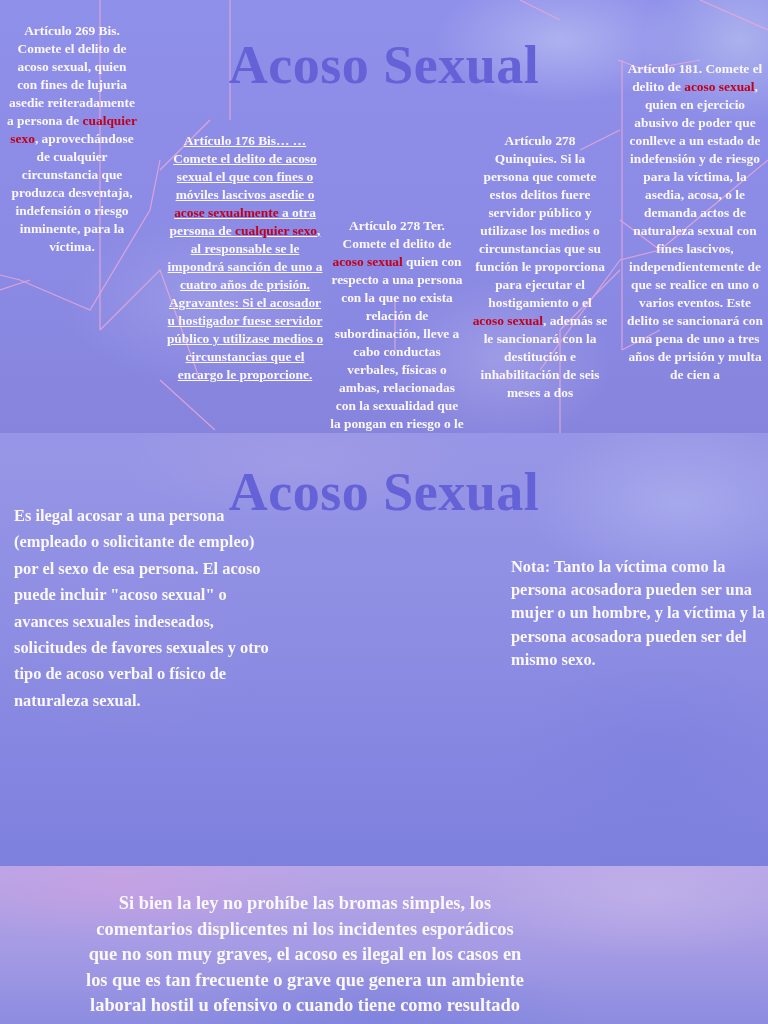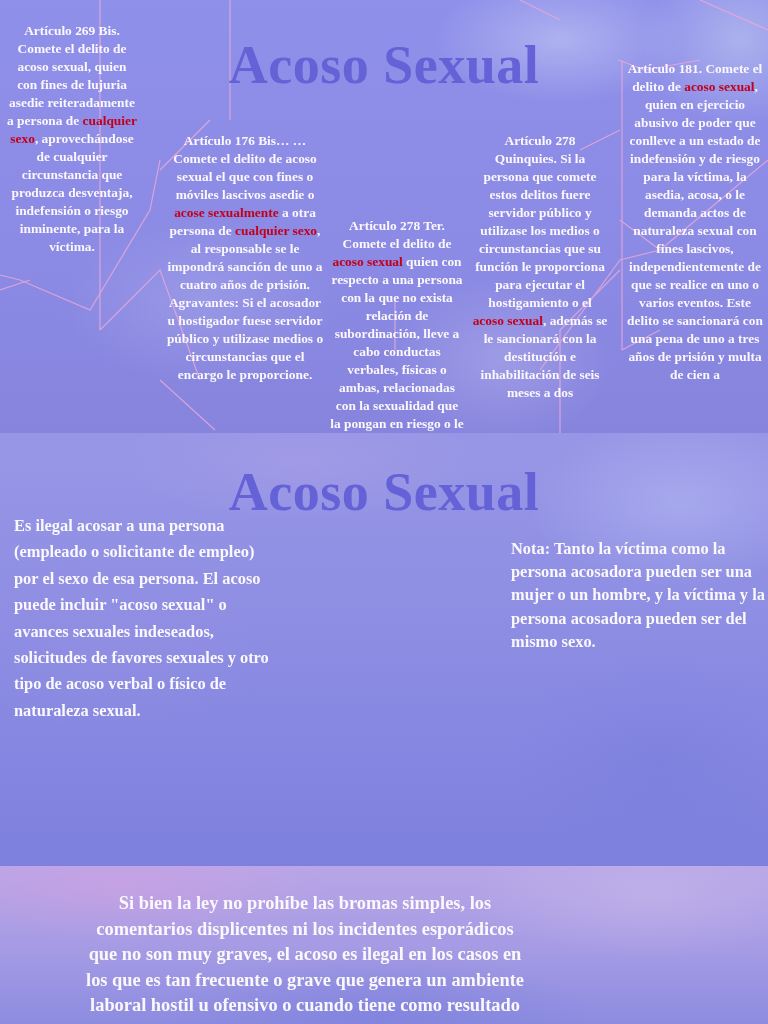--- a/index.html
+++ b/index.html
@@ -81,41 +81,41 @@
       <polyline points="700,0 768,30"></polyline>
     </g>
   </svg>
 
   <h1 class="title" style="top:34px;">Acoso Sexual</h1>
 
   <p class="col center" style="left:6px; top:22px; width:132px;">
     <span>Artículo 269 Bis. Comete el delito de acoso sexual, quien con fines de lujuria asedie reiteradamente a persona de </span><span class="hl">cualquier sexo</span><span>, aprovechándose de cualquier circunstancia que produzca desventaja, indefensión o riesgo inminente, para la víctima.</span>
   </p>
 
-  <p class="col" style="left:165px; top:132px; width:160px;">
+  <p class="col" style="left:165px; top:132px; width:160px;text-decoration:underline;">
     <span>Artículo 176 Bis… … Comete el delito de acoso sexual el que con fines o móviles lascivos asedie o </span><span class="hl">acose sexualmente</span><span> a otra persona de </span><span class="hl">cualquier sexo</span><span>, al responsable se le impondrá sanción de uno a cuatro años de prisión. Agravantes: Si el acosador u hostigador fuese servidor público y utilizase medios o circunstancias que el encargo le proporcione.</span>
   </p>
 
   <p class="col" style="left:329px; top:217px; width:136px;">
     <span>Artículo 278 Ter. Comete el delito de </span><span class="hl">acoso sexual</span><span> quien con respecto a una persona con la que no exista relación de subordinación, lleve a cabo conductas verbales, físicas o ambas, relacionadas con la sexualidad que la pongan en riesgo o le cause un</span>
   </p>
 
   <p class="col" style="left:472px; top:132px; width:136px;">
     <span>Artículo 278 Quinquies. Si la persona que comete estos delitos fuere servidor público y utilizase los medios o circunstancias que su función le proporciona para ejecutar el hostigamiento o el </span><span class="hl">acoso sexual</span><span>, además se le sancionará con la destitución e inhabilitación de seis meses a dos</span>
   </p>
 
   <p class="col" style="left:626px; top:60px; width:138px;">
     <span>Artículo 181. Comete el delito de </span><span class="hl">acoso sexual</span><span>, quien en ejercicio abusivo de poder que conlleve a un estado de indefensión y de riesgo para la víctima, la asedia, acosa, o le demanda actos de naturaleza sexual con fines lascivos, independientemente de que se realice en uno o varios eventos. Este delito se sancionará con una pena de uno a tres años de prisión y multa de cien a</span>
   </p>
 </section>
 
 <section class="slide" id="slide-2">
   <h1 class="title" style="top:28px;">Acoso Sexual</h1>
 
-  <p class="para" style="left:14px; top:80px; width:262px;">Es ilegal acosar a una persona (empleado o solicitante de empleo) por el sexo de esa persona. El acoso puede incluir "acoso sexual" o avances sexuales indeseados, solicitudes de favores sexuales y otro tipo de acoso verbal o físico de naturaleza sexual.</p>
+  <p class="para" style="left:14px; top:70px; width:262px;">Es ilegal acosar a una persona (empleado o solicitante de empleo) por el sexo de esa persona. El acoso puede incluir "acoso sexual" o avances sexuales indeseados, solicitudes de favores sexuales y otro tipo de acoso verbal o físico de naturaleza sexual.</p>
 
 
-  <p class="para" style="left:511px; top:104px; width:257px; line-height:23.2px;">Nota: Tanto la víctima como la persona acosadora pueden ser una mujer o un hombre, y la víctima y la persona acosadora pueden ser del mismo sexo.</p>
+  <p class="para" style="left:511px; top:122px; width:257px; line-height:23.2px;">Nota: Tanto la víctima como la persona acosadora pueden ser una mujer o un hombre, y la víctima y la persona acosadora pueden ser del mismo sexo.</p>
 </section>
 
 <section class="slide" id="slide-3">
   <p class="para-c" style="left:80px; top:25px; width:450px;">Si bien la ley no prohíbe las bromas simples, los comentarios displicentes ni los incidentes esporádicos que no son muy graves, el acoso es ilegal en los casos en los que es tan frecuente o grave que genera un ambiente laboral hostil u ofensivo o cuando tiene como resultado una decisión laboral adversa.</p>
 </section>
 
 </body></html>

